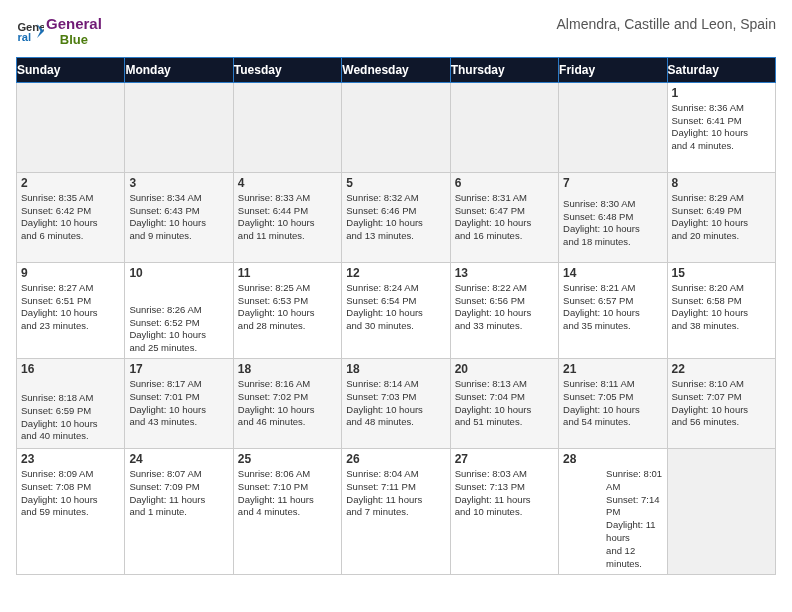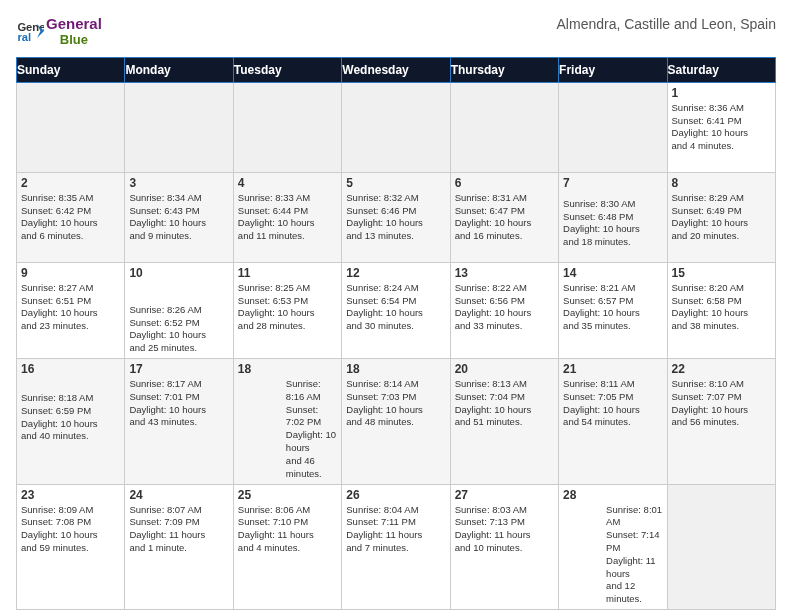--- a/index.html
+++ b/index.html
@@ -236,21 +236,21 @@
         </td>
         <td>
           <span class="day-number">17</span>
           <div class="day-info" style="white-space: pre-line;">Sunrise: 8:17 AM
 Sunset: 7:01 PM
 Daylight: 10 hours
 and 43 minutes.</div>
         </td>
         <td>
           <span class="day-number">18</span>
-          <div class="day-info" style="white-space: pre-line; margin-left: 48px;">Sunrise: 8:16 AM
+          <div class="day-info" style="white-space: pre-line;">Sunrise: 8:16 AM
 Sunset: 7:02 PM
 Daylight: 10 hours
 and 46 minutes.</div>
         </td>
         <td>
           <span class="day-number">18</span>
           <div class="day-info" style="white-space: pre-line;">Sunrise: 8:14 AM
 Sunset: 7:03 PM
 Daylight: 10 hours
 and 48 minutes.</div>

